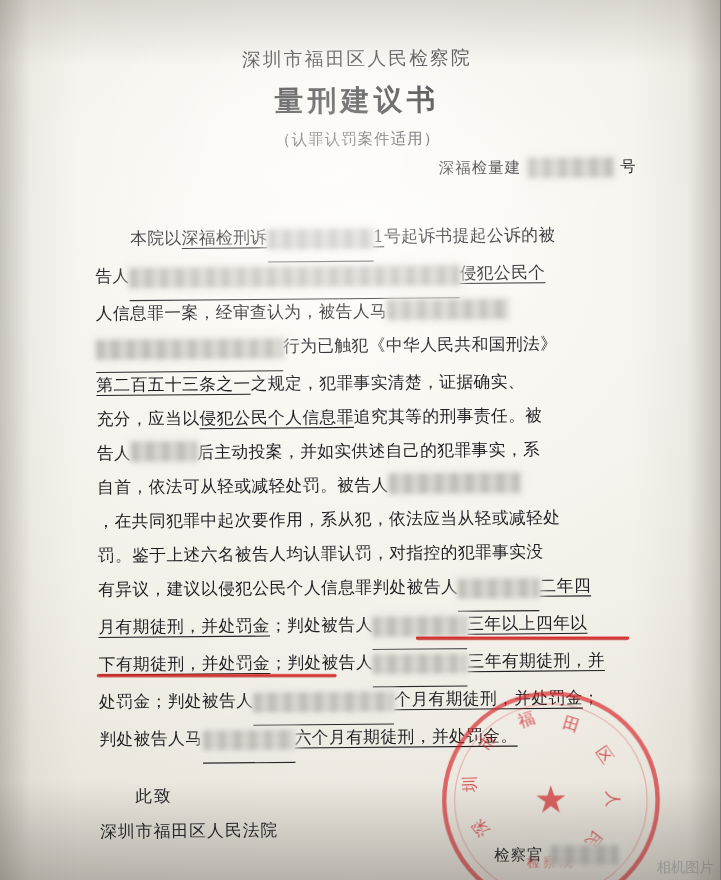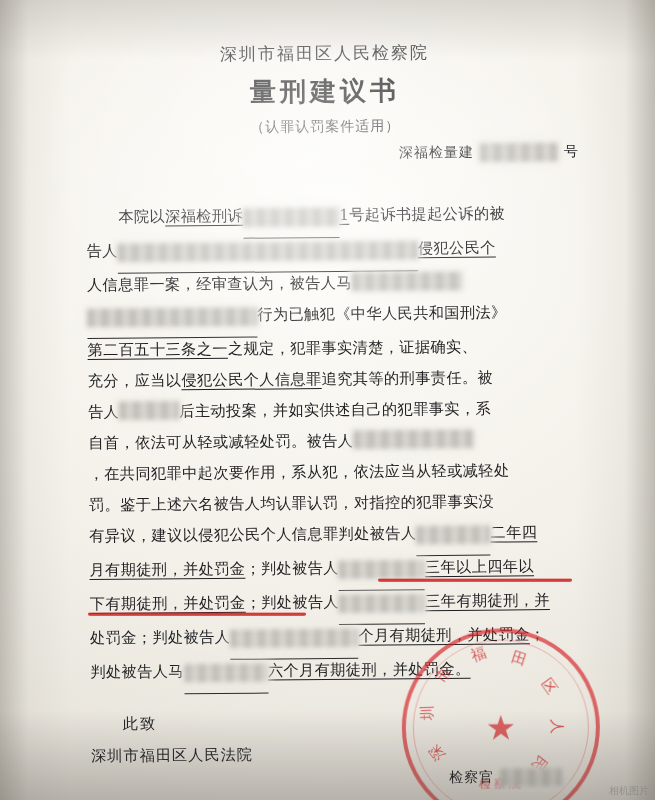--- a/index.html
+++ b/index.html
@@ -226,21 +226,21 @@
     text-align: center;
     color: rgba(205,30,35,0.8);
     font-family: "DejaVu Serif", serif;
     font-size: 12px;
     letter-spacing: 3px;
   }
   .watermark {
     position: absolute;
     right: 6px;
     bottom: 2px;
-    font-size: 10px;
+    font-size: 13px;
     color: rgba(120,120,120,0.55);
     font-family: "DejaVu Sans", sans-serif;
     z-index: 45;
   }
 </style>
 </head>
 <body>
 
 <div id="page">
 

